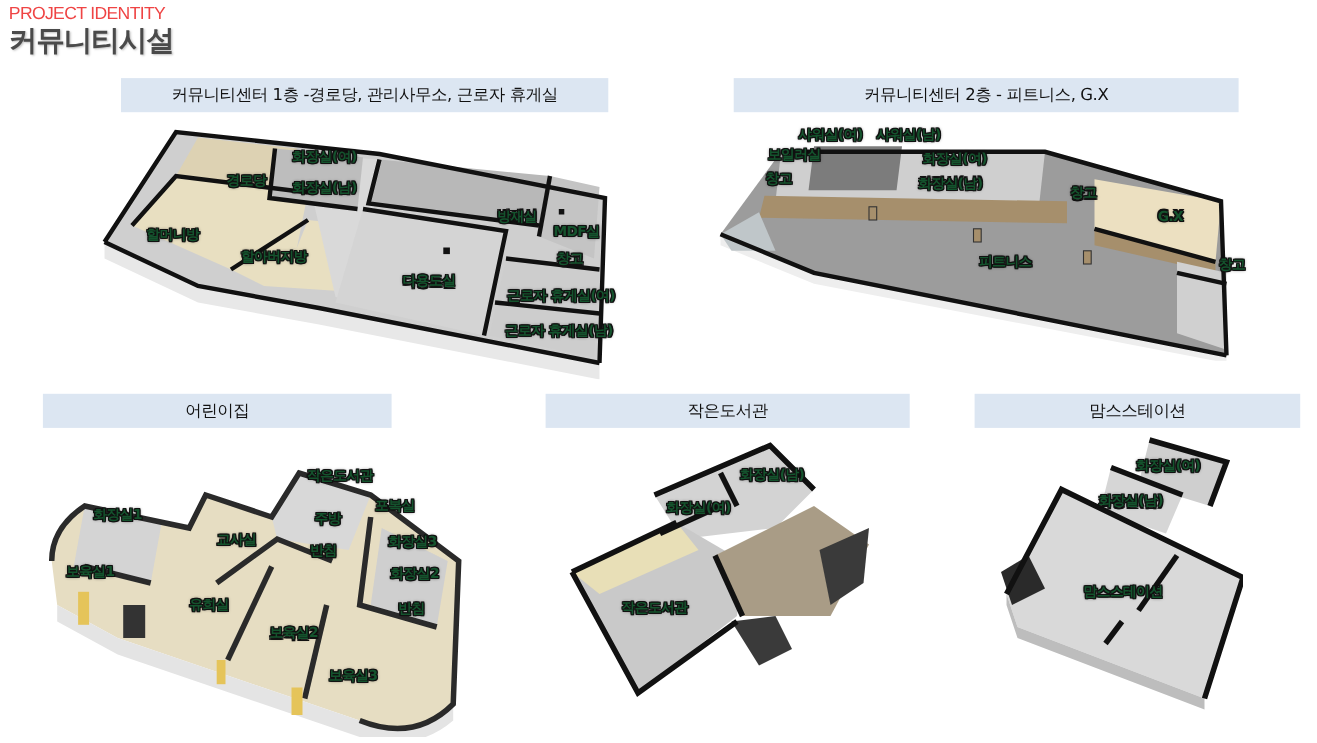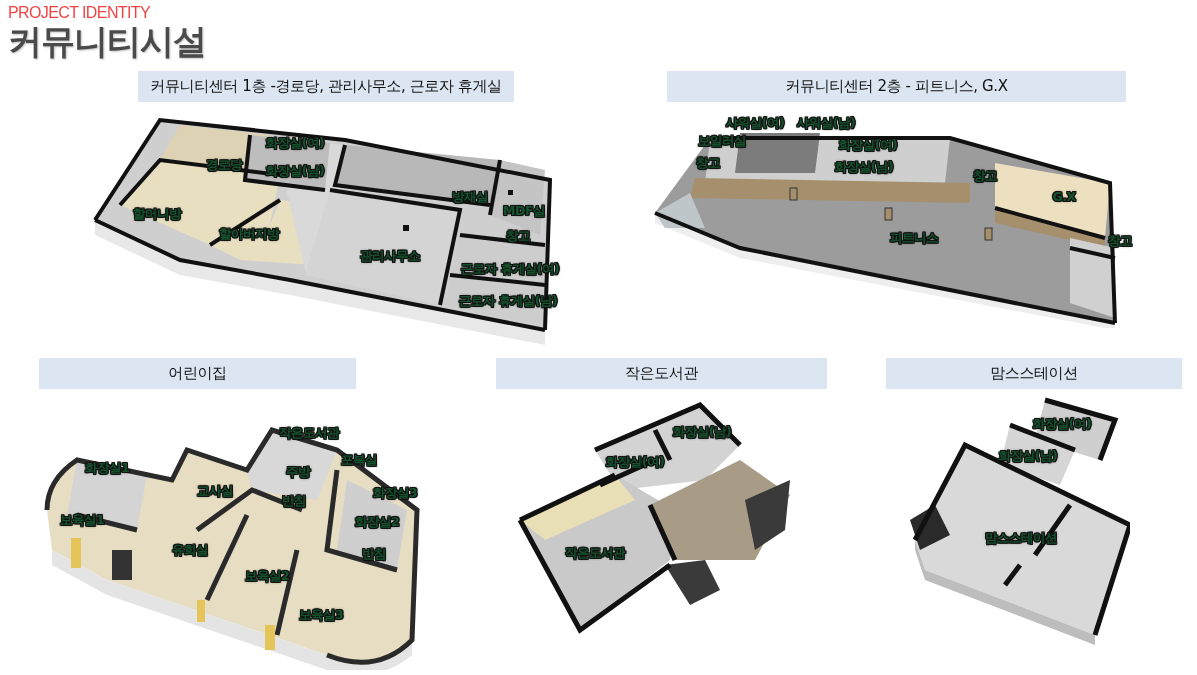--- a/index.html
+++ b/index.html
@@ -5,21 +5,21 @@
   * { box-sizing: border-box; margin: 0; padding: 0; }
   body {
     width: 1197px; height: 675px; background: #ffffff; position: relative; overflow: hidden;
     font-family: "DejaVu Sans", "Liberation Sans", sans-serif;
   }
   .eyebrow {
     position: absolute; left: 8px; top: 4px; font-size: 16px; color: #ef4444;
     letter-spacing: -0.6px; font-family: "Liberation Sans", sans-serif;
   }
   .page-title {
-    position: absolute; left: 8px; top: 19px; font-size: 34px; font-weight: bold; color: #4a4a4a;
+    position: absolute; left: 8px; top: 19px; font-size: 26px; font-weight: bold; color: #4a4a4a;
     letter-spacing: -1px; text-shadow: 1px 1px 2px rgba(0,0,0,0.25);
   }
   .section-header {
     position: absolute; height: 31px; background: #dce6f2;
     display: flex; align-items: center; justify-content: center;
     font-size: 15px; color: #111; letter-spacing: -0.4px;
   }
   .plan { position: absolute; }
   .plan svg { position: absolute; left: 0; top: 0; width: 100%; height: 100%; }
   .room-label {
@@ -28,21 +28,21 @@
     text-shadow: -1px -1px 0 #111, 1px -1px 0 #111, -1px 1px 0 #111, 1px 1px 0 #111,
                  0 1px 0 #111, 0 -1px 0 #111, 1px 0 0 #111, -1px 0 0 #111, 0 0 3px #000;
   }
 </style>
 </head>
 <body>
 
 <div class="eyebrow">PROJECT IDENTITY</div>
 <div class="page-title">커뮤니티시설</div>
 
-<div class="section-header" style="left:110px; top:71px; width:376px;margin-left:28px;">커뮤니티센터 1층 -경로당, 관리사무소, 근로자 휴게실</div>
+<div class="section-header" style="left:110px; top:71px; width:443px;">커뮤니티센터 1층 -경로당, 관리사무소, 근로자 휴게실</div>
 <div class="section-header" style="left:667px; top:71px; width:459px;">커뮤니티센터 2층 - 피트니스, G.X</div>
 <div class="section-header" style="left:39px; top:358px; width:317px;">어린이집</div>
 <div class="section-header" style="left:496px; top:358px; width:331px;">작은도서관</div>
 <div class="section-header" style="left:886px; top:358px; width:296px;">맘스스테이션</div>
 
 <div class="plan" style="left:90px; top:105px; width:470px; height:240px;">
   <svg viewBox="0 0 470 240">
 
     <polygon points="5,115 70,15 255,35 460,75 455,225 200,175 90,155" fill="#cfcfcf"></polygon>
     <polygon points="5,115 90,155 200,175 455,225 455,240 200,190 90,170 5,130" fill="#e8e8e8"></polygon>
@@ -80,21 +80,21 @@
     </g>
   </svg>
   <div class="room-label" style="left:205px; top:38px;">화장실(여)</div>
   <div class="room-label" style="left:134px; top:60px;">경로당</div>
   <div class="room-label" style="left:205px; top:66px;">화장실(남)</div>
   <div class="room-label" style="left:67px; top:109px;">할머니방</div>
   <div class="room-label" style="left:159px; top:129px;">할아버지방</div>
   <div class="room-label" style="left:380px; top:80px;margin-top:12px;">방재실</div>
   <div class="room-label" style="left:434px; top:106px;">MDF실</div>
   <div class="room-label" style="left:428px; top:131px;">창고</div>
-  <div class="room-label" style="left:300px; top:151px;">관리사무소</div>
+  <div class="room-label" style="left:300px; top:151px;">다용도실</div>
   <div class="room-label" style="left:420px; top:164px;">근로자 휴게실(여)</div>
   <div class="room-label" style="left:418px; top:196px;">근로자 휴게실(남)</div>
 </div>
 
 <div class="plan" style="left:650px; top:108px; width:495px; height:220px;">
   <svg viewBox="0 0 495 220">
     <polygon points="5,105 60,30 300,30 460,75 465,215 90,140" fill="#9c9c9c"></polygon>
     <polygon points="5,105 90,140 465,215 465,222 90,150 5,115" fill="#eeeeee"></polygon>
 
     <polygon points="60,30 300,30 295,75 55,75" fill="#cfcfcf"></polygon>
@@ -150,21 +150,21 @@
     <rect x="34" y="118" width="10" height="30" fill="#e5c45a"></rect>
     <rect x="160" y="180" width="8" height="22" fill="#e5c45a"></rect>
     <rect x="228" y="205" width="10" height="25" fill="#e5c45a"></rect>
     <rect x="75" y="130" width="20" height="30" fill="#333"></rect>
   </svg>
   <div class="room-label" style="left:272px; top:13px;">작은도서관</div>
   <div class="room-label" style="left:322px; top:40px;">포복실</div>
   <div class="room-label" style="left:70px; top:48px;">화장실1</div>
   <div class="room-label" style="left:261px; top:52px;">주방</div>
   <div class="room-label" style="left:178px; top:71px;">교사실</div>
-  <div class="room-label" style="left:338px; top:73px;margin-left:20px;">화장실3</div>
+  <div class="room-label" style="left:338px; top:73px;">화장실3</div>
   <div class="room-label" style="left:257px; top:81px;">반침</div>
   <div class="room-label" style="left:45px; top:100px;">보육실1</div>
   <div class="room-label" style="left:340px; top:102px;">화장실2</div>
   <div class="room-label" style="left:153px; top:130px;">유희실</div>
   <div class="room-label" style="left:337px; top:134px;">반침</div>
   <div class="room-label" style="left:230px; top:156px;">보육실2</div>
   <div class="room-label" style="left:284px; top:195px;">보육실3</div>
 </div>
 
 <div class="plan" style="left:505px; top:400px; width:300px; height:240px;">

